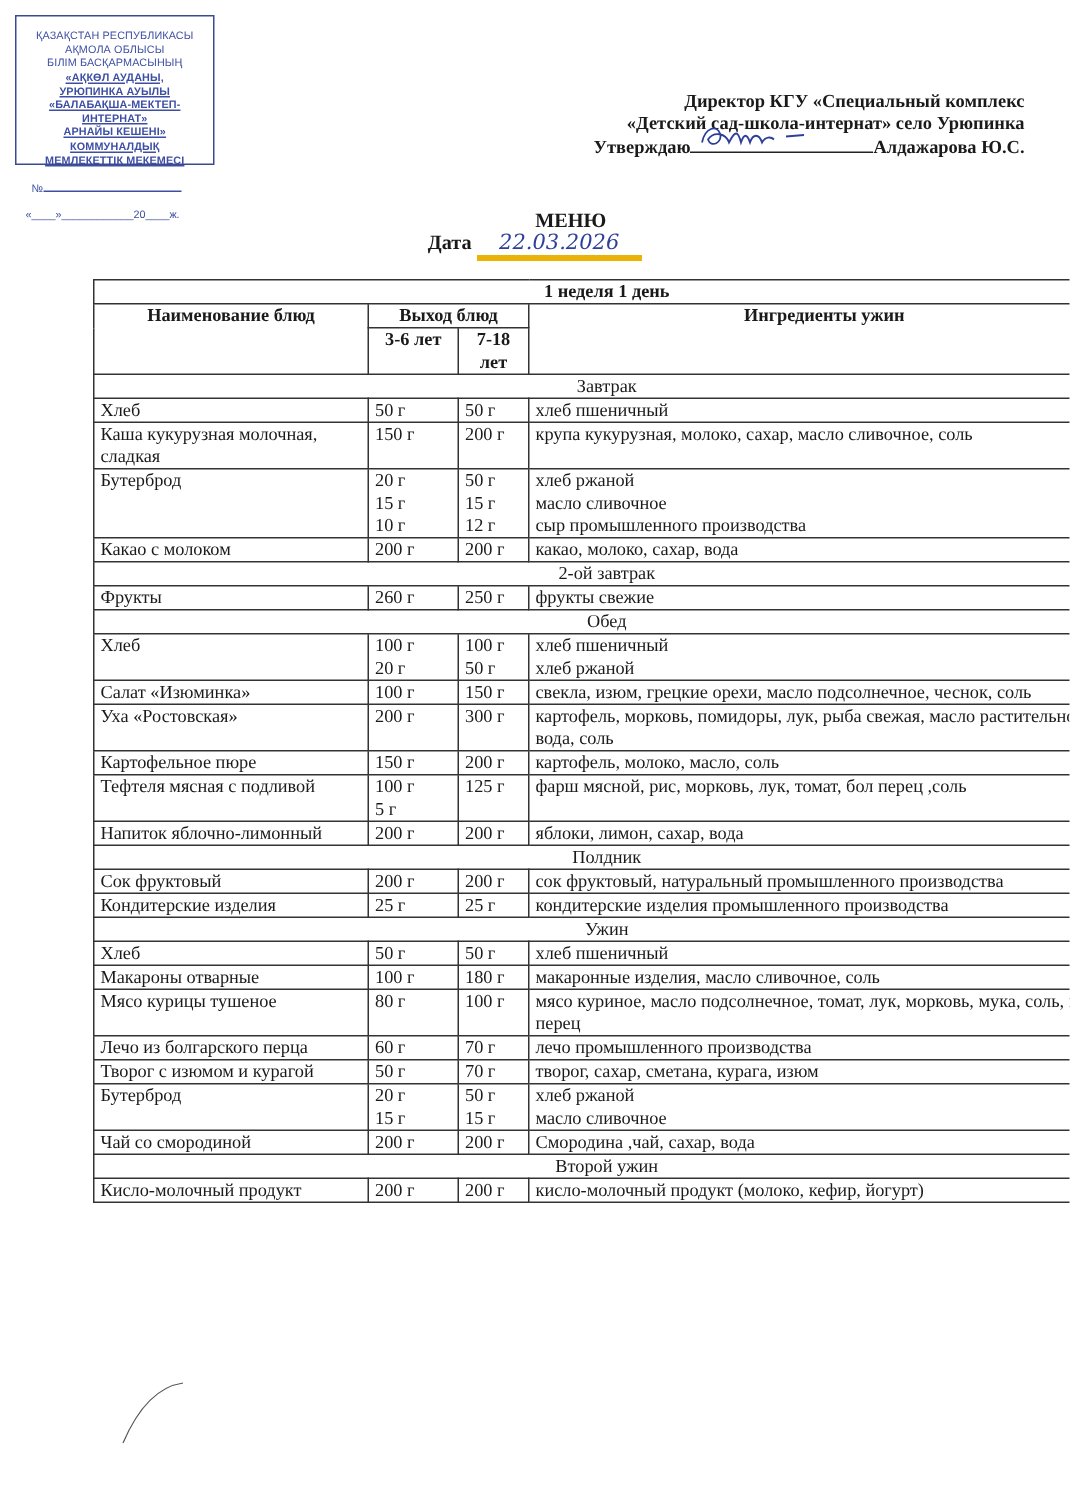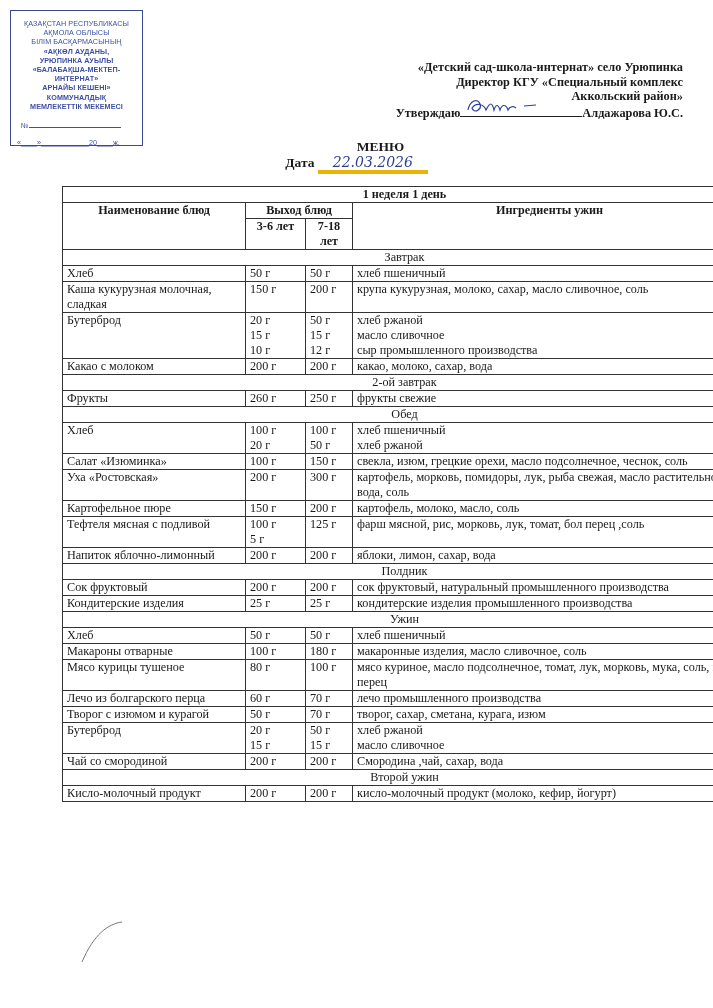--- a/index.html
+++ b/index.html
@@ -1,27 +1,27 @@
 <!DOCTYPE html>
 <html><head>
 <meta charset="utf-8">
 <style>
   html, body { margin: 0; padding: 0; }
   body {
     width: 713px; height: 1008px; background: #ffffff; position: relative; overflow: hidden;
     font-family: "Liberation Serif", "DejaVu Serif", serif; color: #1a1a1a;
   }
   .stamp {
-    position: absolute; left: 10px; top: 10px; width: 133px; height: 136px;
+    position: absolute; left: 10px; top: 10px; width: 133px; height: 100px;
     border: 1px solid #3a4a8f; color: #3e4fa3;
     font-family: "Liberation Sans", "DejaVu Sans", sans-serif; font-size: 7.2px; line-height: 9.2px;
     text-align: center; box-sizing: border-box; padding-top: 8px;
   }
   .stamp .line { display: block; letter-spacing: 0.1px; }
-  .stamp .bold { font-weight: bold; }
+  .stamp .bold { font-weight: bold; text-decoration: underline; }
   .stamp .num { text-align: left; padding-left: 10px; margin-top: 10px; }
   .stamp .num span.u { display: inline-block; width: 92px; border-bottom: 1px solid #3e4fa3; height: 6px; }
   .stamp .date { text-align: left; padding-left: 6px; margin-top: 8px; }
   .approval {
     position: absolute; right: 30px; top: 60px; width: 330px;
     font-weight: bold; font-size: 12.3px; line-height: 14.5px; text-align: right;
   }
   .approval .sign-line { white-space: nowrap; }
   .approval .sig {
     display: inline-block; width: 122px; border-bottom: 1px solid #222; position: relative; height: 12px; vertical-align: baseline;
@@ -61,23 +61,22 @@
     <span class="line bold">КОММУНАЛДЫҚ</span>
     <span class="line bold">МЕМЛЕКЕТТІК МЕКЕМЕСІ</span>
   </div>
   <div class="num">
     <span>№</span><span class="u"></span>
   </div>
   <div class="date">«____»____________20____ж.</div>
 </div>
 
 <div class="approval">
+  <div>Директор КГУ «Специальный комплекс</div>
   <div>«Детский сад-школа-интернат» село Урюпинка</div>
-  <div>Директор КГУ «Специальный комплекс</div>
-  <div>Аккольский район»</div>
   <div class="sign-line">
     <span>Утверждаю</span><span class="sig"><svg width="90" height="22" viewBox="0 0 90 22">
           <path d="M4 14 C6 4, 14 2, 16 8 C18 14, 10 18, 8 12 C12 6, 20 8, 22 14 C26 6, 28 6, 30 14 C32 8, 34 8, 36 14 C38 8, 42 8, 44 14 C46 10, 50 10, 52 12" fill="none" stroke="#2d3f9a" stroke-width="1.2"></path>
           <path d="M60 10 L72 9" stroke="#2d3f9a" stroke-width="1.2"></path>
         </svg></span><span>Алдажарова Ю.С.</span>
   </div>
 </div>
 
 <div class="title-block">
   <div class="menu">МЕНЮ</div>

